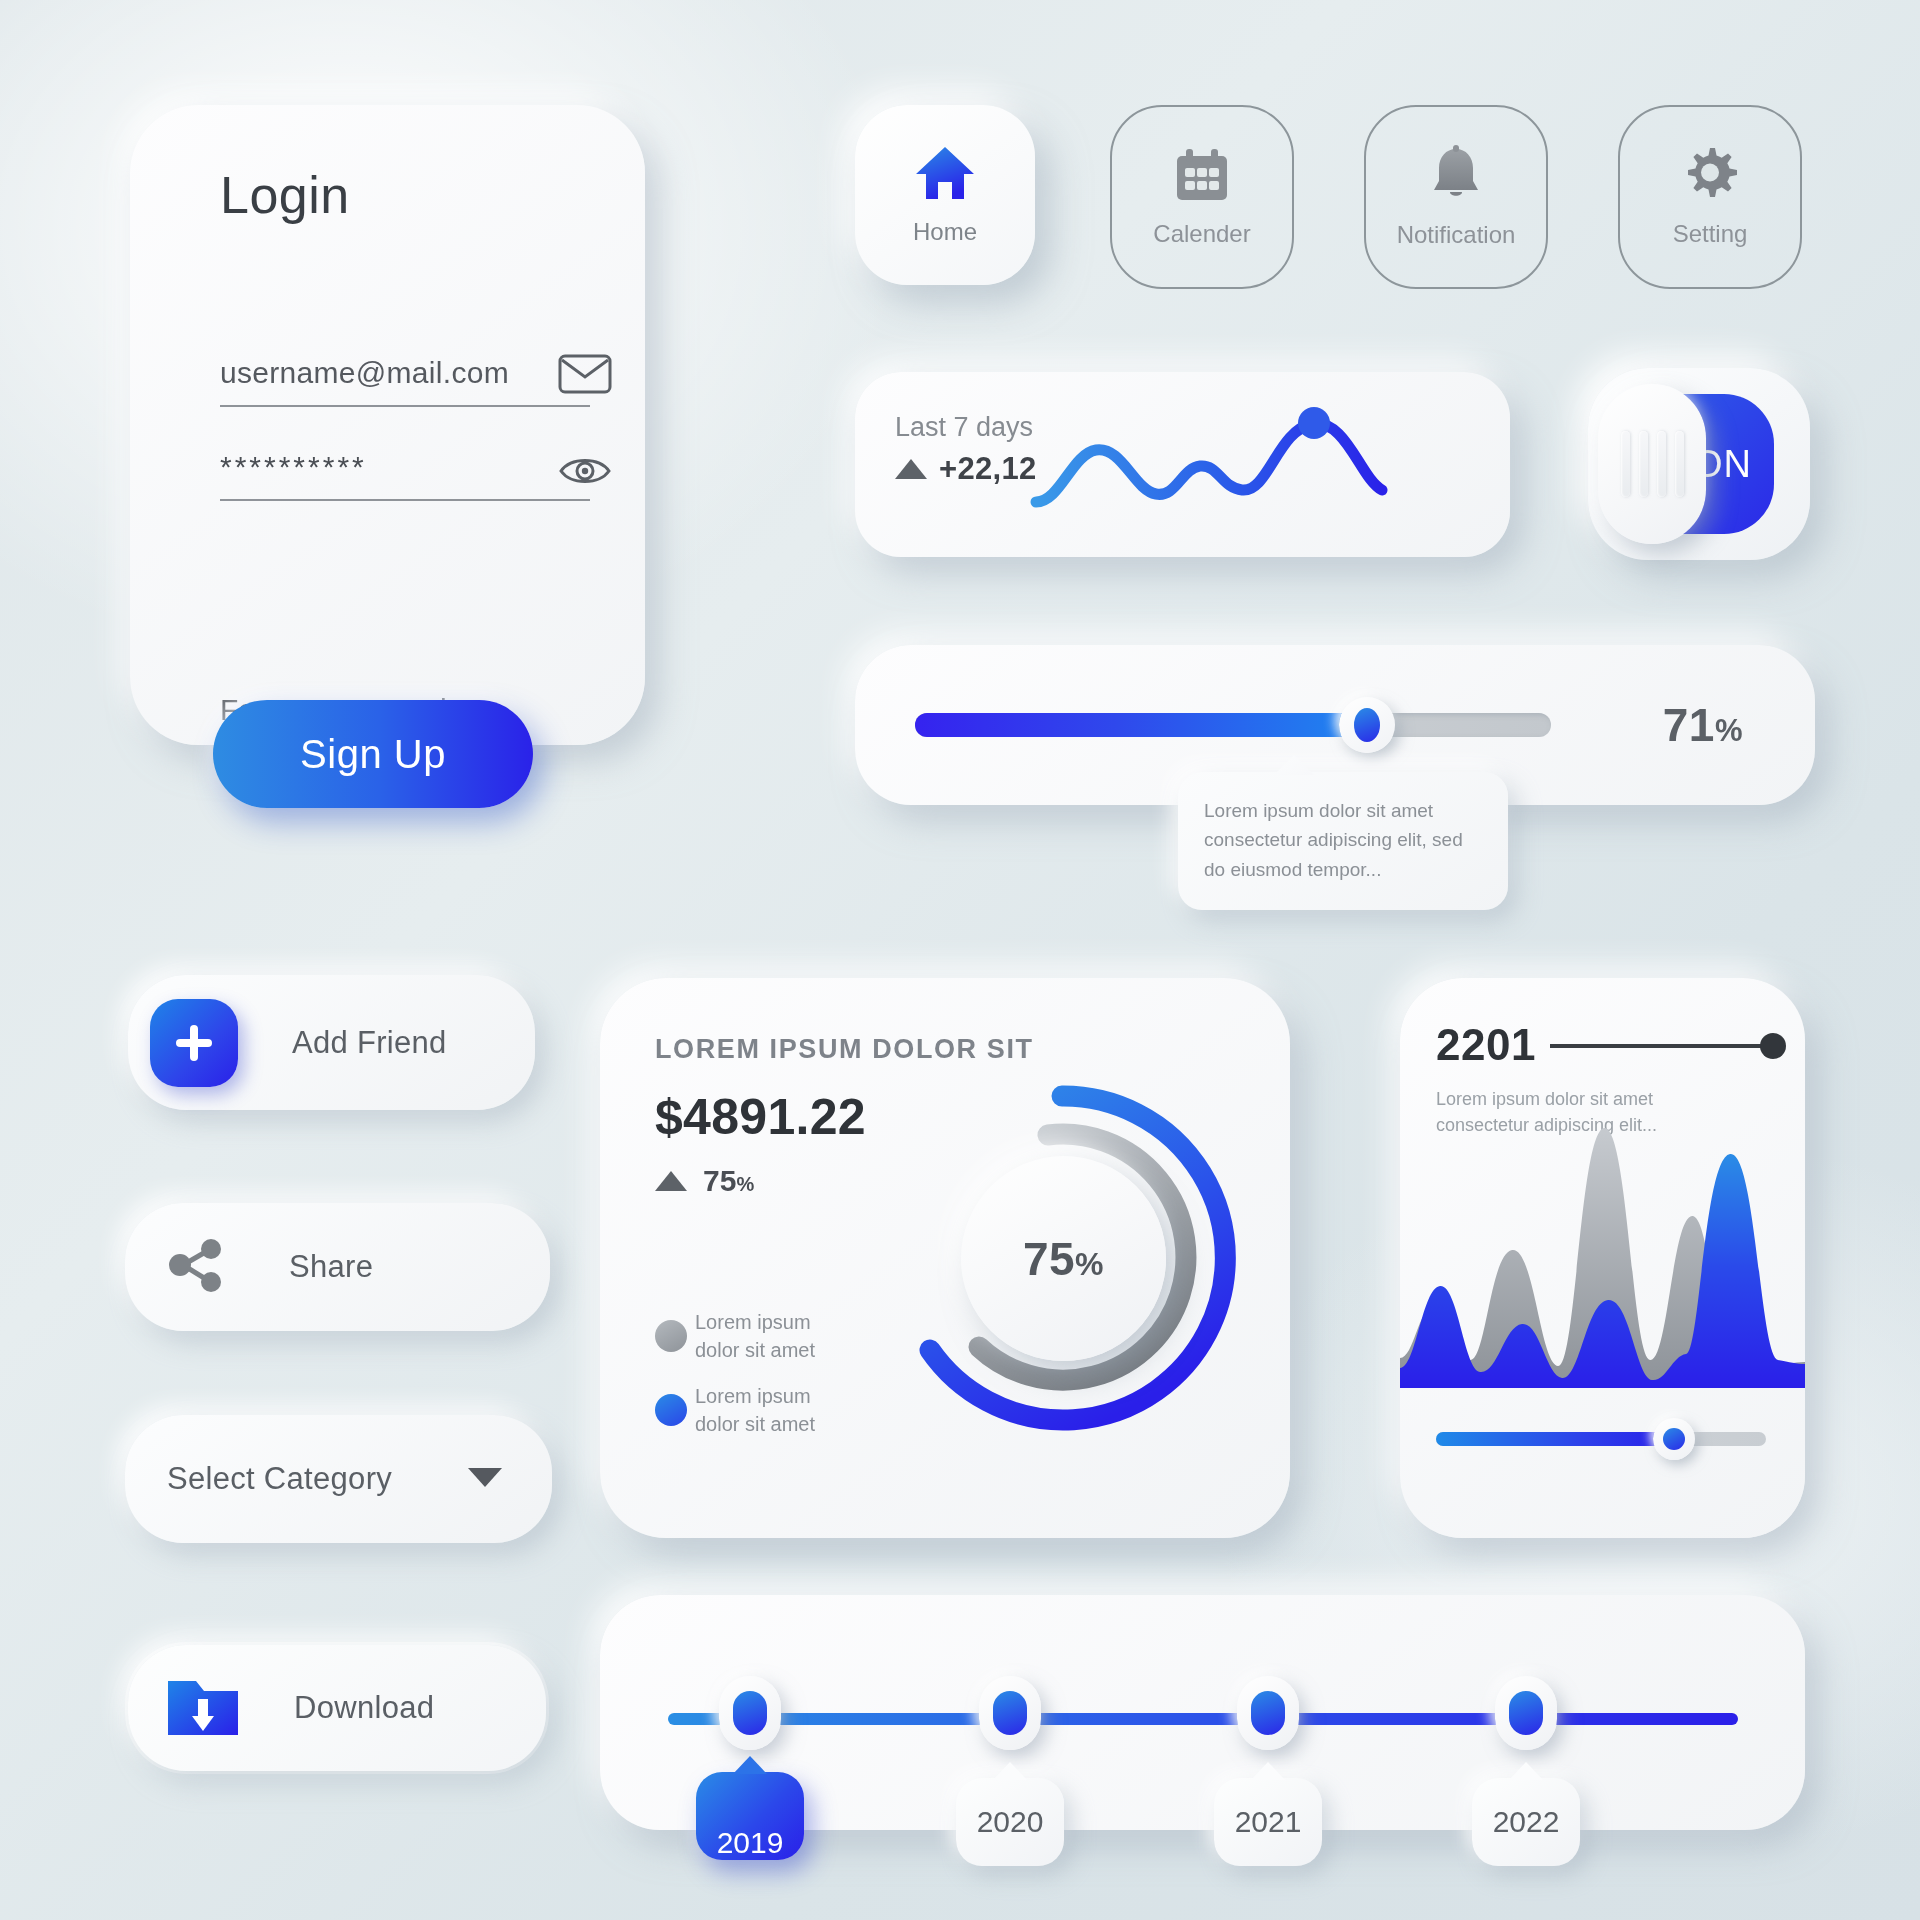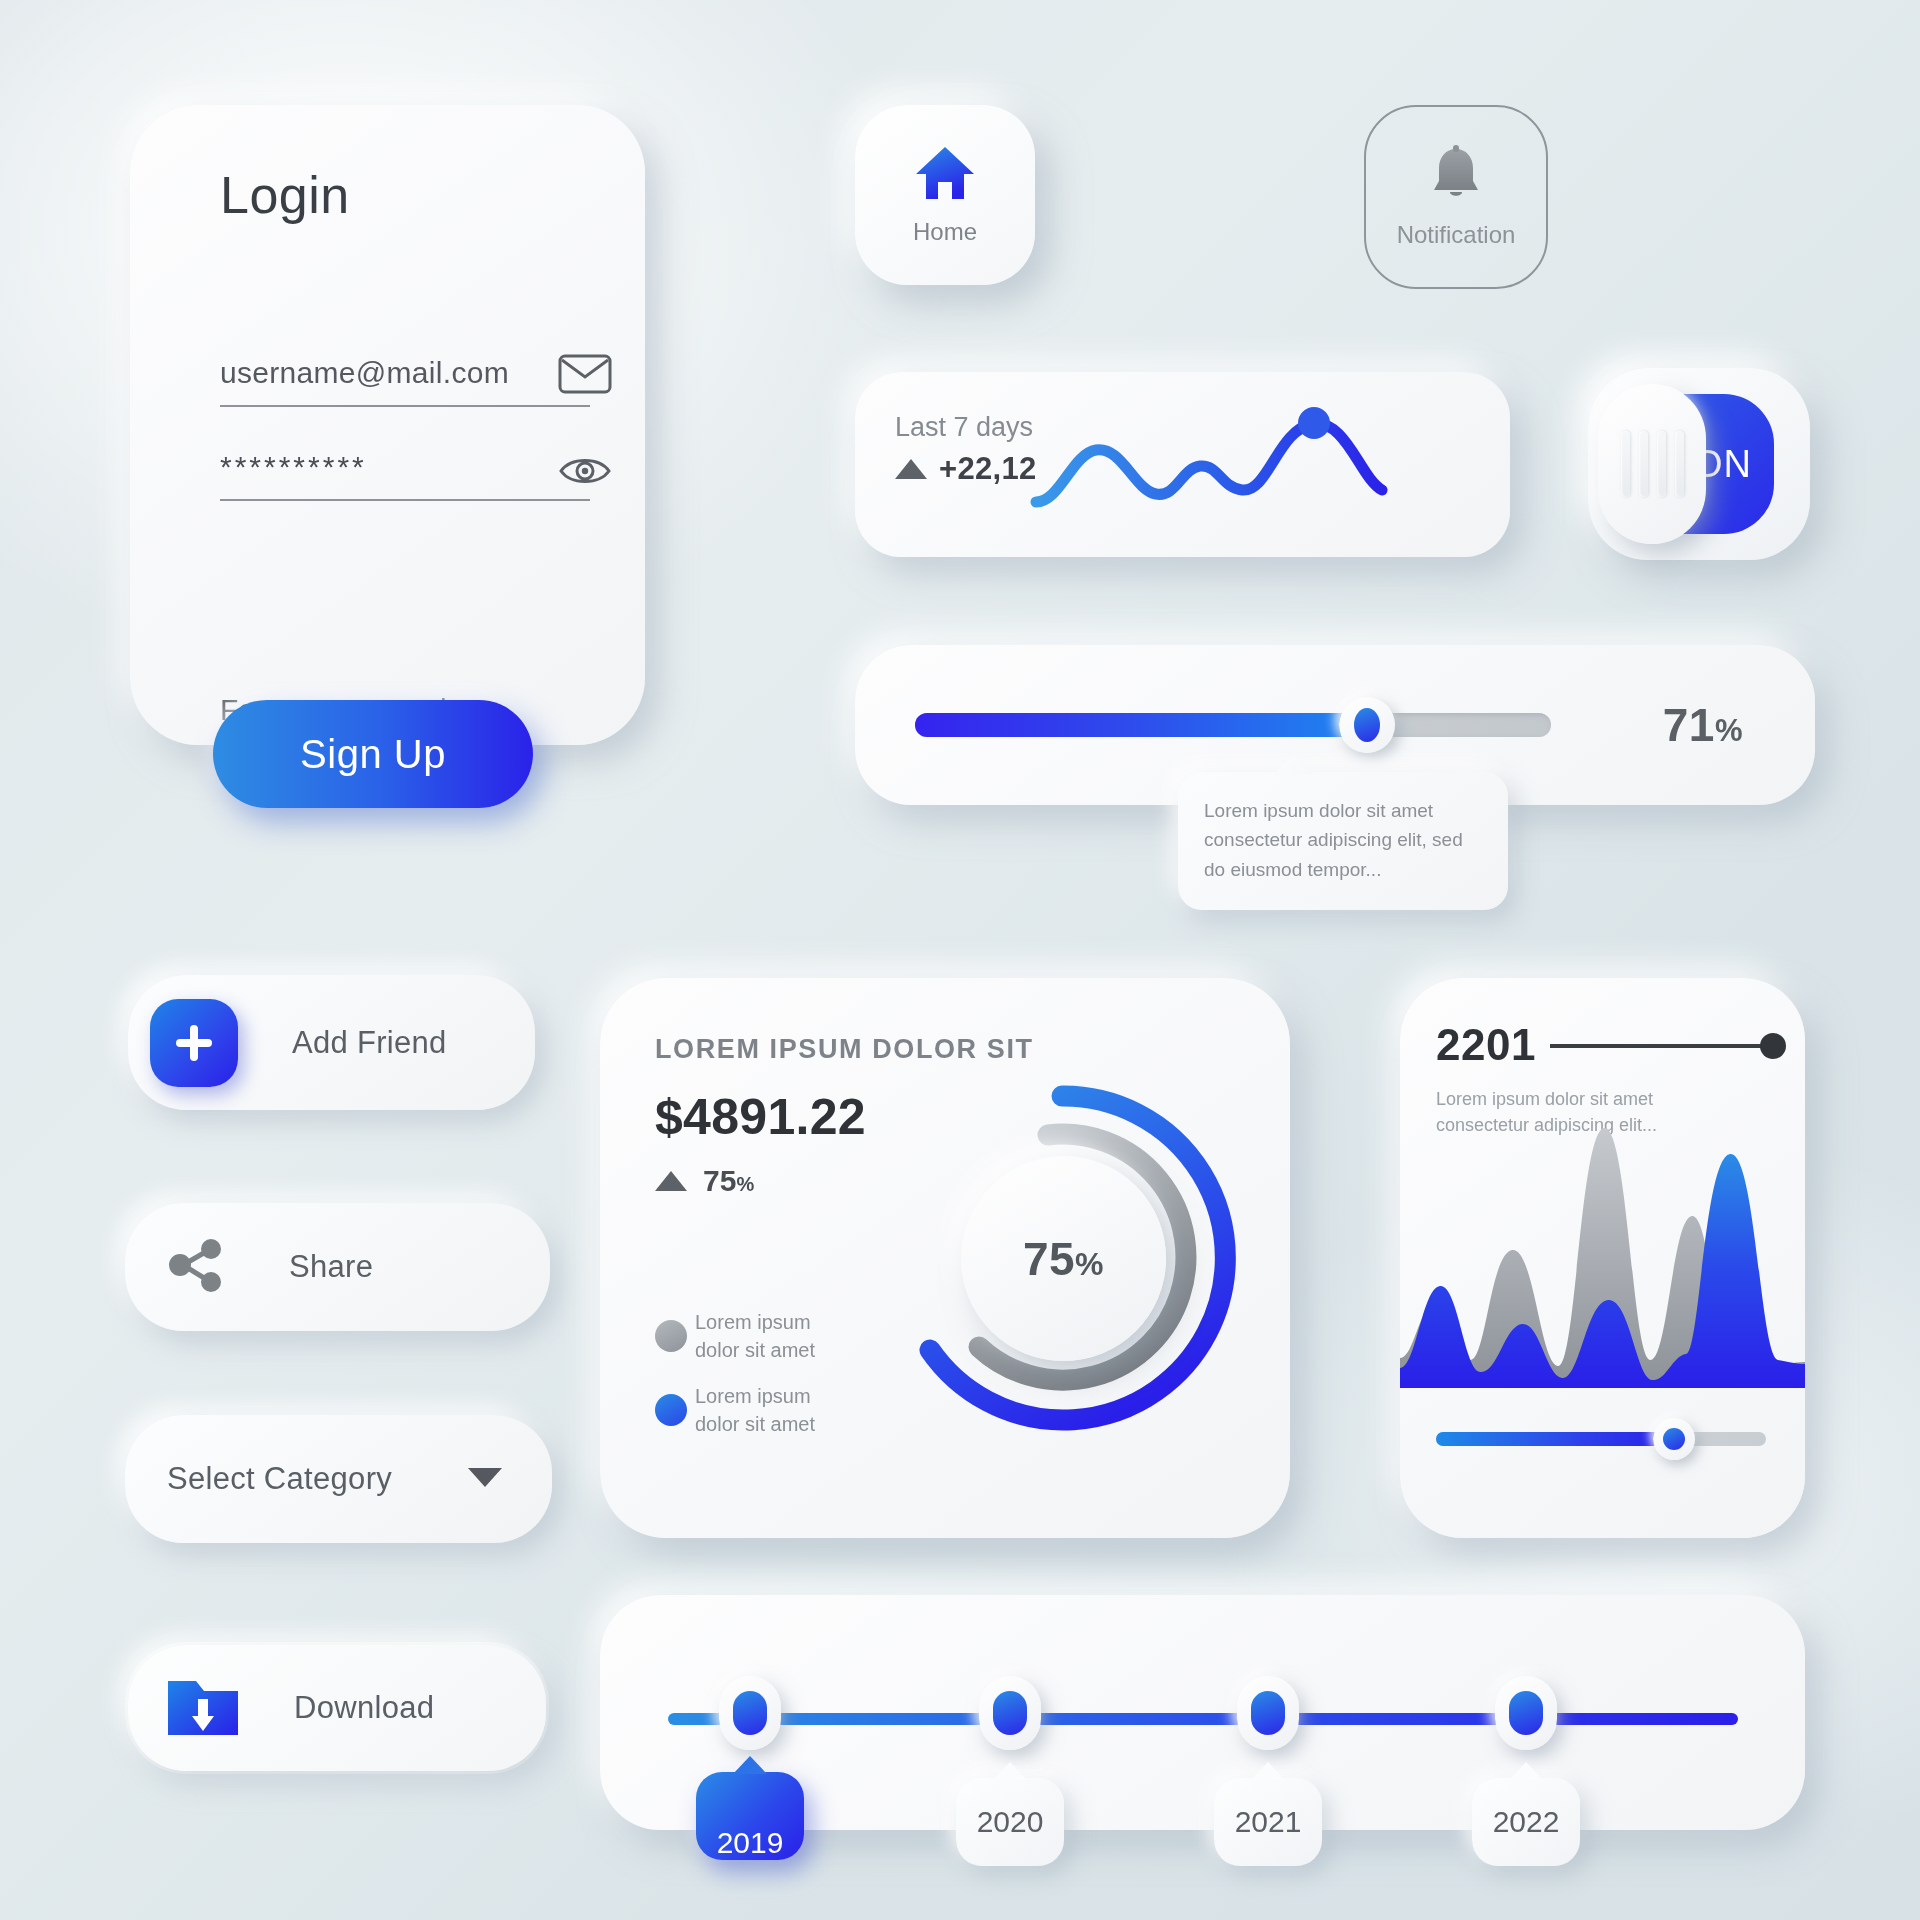--- a/index.html
+++ b/index.html
@@ -252,38 +252,65 @@
           <stop offset="0%" stop-color="#2a8ce6"></stop>
               <stop offset="100%" stop-color="#2a22e9"></stop>
         </linearGradient>
           </defs>
         <path d="M31 3 L60 30 L50 30 L50 55 L38 55 L38 38 L24 38 L24 55 L12 55 L12 30 L2 30 Z" fill="url(#gHome)"></path>
       </svg>
     </span>
     <span class="lbl">Home</span>
   </div>
 
+  <div class="abs nav-item outline" style="left:1110px;top:105px;">
+    <span>
+      <svg width="58" height="58" viewBox="0 0 58 58">
+        <rect x="4" y="10" width="50" height="44" rx="5" fill="#8a8f94"></rect>
+        <rect x="13" y="3" width="7" height="13" rx="3" fill="#8a8f94"></rect>
+        <rect x="38" y="3" width="7" height="13" rx="3" fill="#8a8f94"></rect>
+        <g fill="#e3e9ea">
+          <rect x="12" y="22" width="10" height="9" rx="2"></rect>
+            <rect x="24" y="22" width="10" height="9" rx="2"></rect>
+            <rect x="36" y="22" width="10" height="9" rx="2"></rect>
+          <rect x="12" y="35" width="10" height="9" rx="2"></rect>
+            <rect x="24" y="35" width="10" height="9" rx="2"></rect>
+            <rect x="36" y="35" width="10" height="9" rx="2"></rect>
+        </g>
+      </svg>
+    </span>
+    <span class="lbl">Calender</span>
+  </div>
 
   <div class="abs nav-item outline" style="left:1364px;top:105px;">
     <span>
       <svg width="56" height="60" viewBox="0 0 56 60">
         <defs>
             <linearGradient id="gBell" x1="0" y1="0" x2="0" y2="1">
           <stop offset="0%" stop-color="#9ba0a5"></stop>
               <stop offset="100%" stop-color="#7c8187"></stop>
         </linearGradient>
           </defs>
         <path d="M28 4 C18 4 11 12 11 23 L11 36 L6 45 L50 45 L45 36 L45 23 C45 12 38 4 28 4 Z" fill="url(#gBell)"></path>
         <path d="M22 47 C22 52 34 52 34 47 Z" fill="#7c8187"></path>
         <rect x="25" y="0" width="6" height="7" rx="3" fill="#8d9297"></rect>
       </svg>
     </span>
     <span class="lbl">Notification</span>
   </div>
 
+  <div class="abs nav-item outline" style="left:1618px;top:105px;">
+    <span>
+      <svg width="58" height="58" viewBox="0 0 58 58">
+        <path fill="#7e8389" d="M29 2 l5 0 1.5 7.5 a20 20 0 0 1 5.2 2.2 l6.3-4.3 3.6 3.6 -4.3 6.3 a20 20 0 0 1 2.2 5.2 l7.5 1.5 0 5 -7.5 1.5 a20 20 0 0 1-2.2 5.2 l4.3 6.3 -3.6 3.6 -6.3-4.3 a20 20 0 0 1-5.2 2.2 L34 51 l-5 0 -1.5-7.5 a20 20 0 0 1-5.2-2.2 l-6.3 4.3 -3.6-3.6 4.3-6.3 a20 20 0 0 1-2.2-5.2 L7 29 l0-5 7.5-1.5 a20 20 0 0 1 2.2-5.2 l-4.3-6.3 3.6-3.6 6.3 4.3 a20 20 0 0 1 5.2-2.2 Z"></path>
+        <circle cx="29" cy="26.5" r="9" fill="#dee6e8"></circle>
+      </svg>
+    </span>
+    <span class="lbl">Setting</span>
+  </div>
 
   <div class="abs neu" id="spark-card">
     <div class="spark-txt">
       <div class="spark-label">Last 7 days</div>
       <div class="spark-delta">
         <span class="tri"></span>
         <span class="num">+22,12</span>
       </div>
     </div>
     <svg class="abs" style="left:175px;top:22px;" width="470" height="140" viewBox="0 0 470 140">

